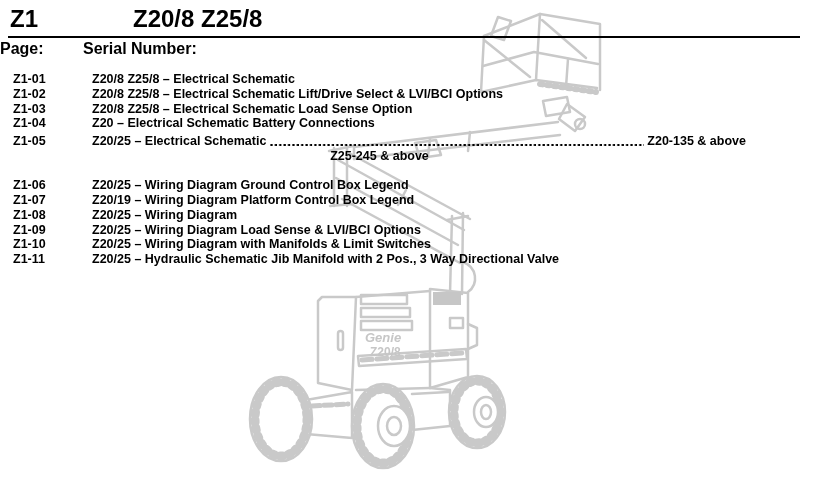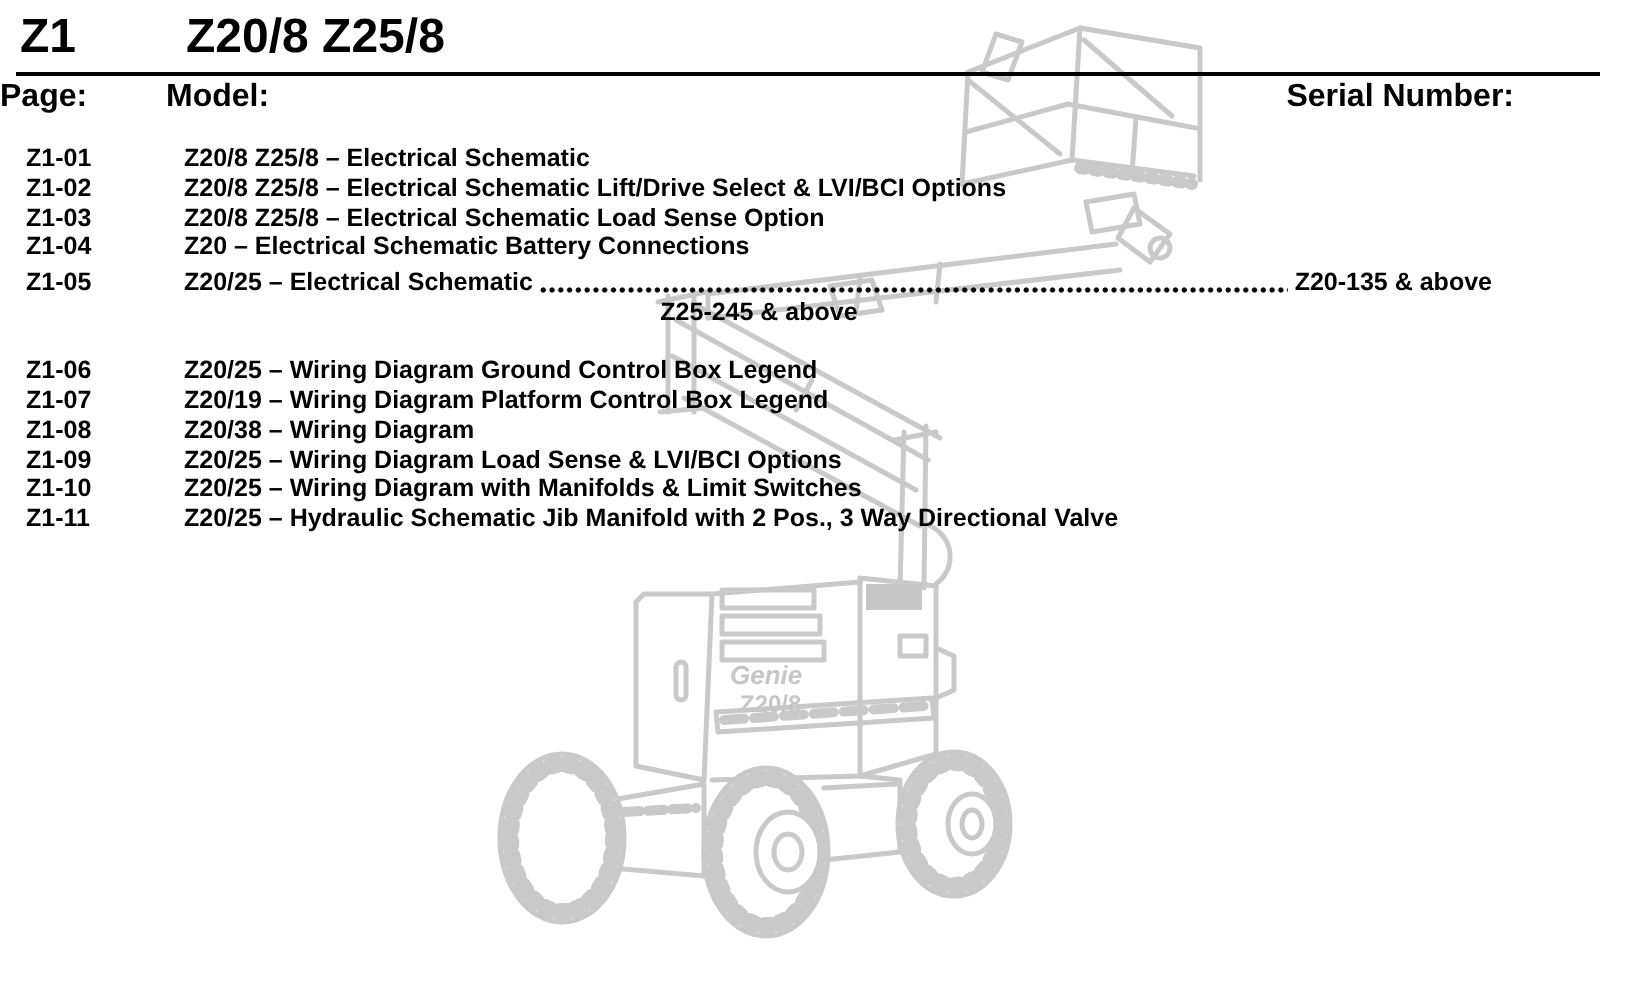--- a/index.html
+++ b/index.html
@@ -5,21 +5,21 @@
   html,body { margin:0; padding:0; background:#fff; }
   .page {
     position:relative; width:816px; height:503px; background:#ffffff;
     overflow:hidden; font-family:"Liberation Sans", sans-serif;
     font-weight:700; color:#000;
   }
   .art { position:absolute; left:0; top:0; }
   .content { position:absolute; left:0; top:0; width:816px; height:503px; }
   .hdr { position:absolute; left:10px; top:5px; display:flex; align-items:baseline; }
   .hdr .sec { width:83px; font-size:24px; flex:none; }
-  .hdr .title { font-size:24px; white-space:nowrap; }
+  .hdr .title { font-size:24px; white-space:nowrap;margin-left:40px; }
   .rule { position:absolute; left:8px; right:16px; top:36px; border-top:2px solid #000; }
   .cols { position:absolute; left:0; top:40px; right:59px; display:flex; font-size:16px; }
   .cols .col-page { width:83px; flex:none; }
   .cols .col-model { flex:1 1 auto; }
   .cols .col-serial { flex:none; }
   .toc { position:absolute; left:13px; top:72px; right:70px; font-size:12.5px; }
   .row { display:flex; height:14.8px; line-height:14.8px; white-space:nowrap; align-items:baseline; }
   .row .pg { width:79px; flex:none; }
   .row .desc { flex:none; }
   .row .leader {
@@ -120,21 +120,20 @@
 
   <div class="content">
     <div class="hdr">
       <div class="sec">Z1</div>
       <div class="title">Z20/8 Z25/8</div>
     </div>
     <div class="rule"></div>
 
     <div class="cols">
       <div class="col-page">Page:</div>
-      <div class="col-model">Model:</div>
       <div class="col-serial">Serial Number:</div>
     </div>
 
     <div class="toc">
       <div class="row">
         <span class="pg">Z1-01</span>
         <span class="desc">Z20/8 Z25/8 – Electrical Schematic</span>
       </div>
       <div class="row">
         <span class="pg">Z1-02</span>
@@ -161,21 +160,21 @@
       <div class="row">
         <span class="pg">Z1-06</span>
         <span class="desc">Z20/25 – Wiring Diagram Ground Control Box Legend</span>
       </div>
       <div class="row">
         <span class="pg">Z1-07</span>
         <span class="desc">Z20/19 – Wiring Diagram Platform Control Box Legend</span>
       </div>
       <div class="row">
         <span class="pg">Z1-08</span>
-        <span class="desc">Z20/38 – Wiring Diagram</span>
+        <span class="desc">Z20/25 – Wiring Diagram</span>
       </div>
       <div class="row">
         <span class="pg">Z1-09</span>
         <span class="desc">Z20/25 – Wiring Diagram Load Sense &amp; LVI/BCI Options</span>
       </div>
       <div class="row">
         <span class="pg">Z1-10</span>
         <span class="desc">Z20/25 – Wiring Diagram with Manifolds &amp; Limit Switches</span>
       </div>
       <div class="row">

